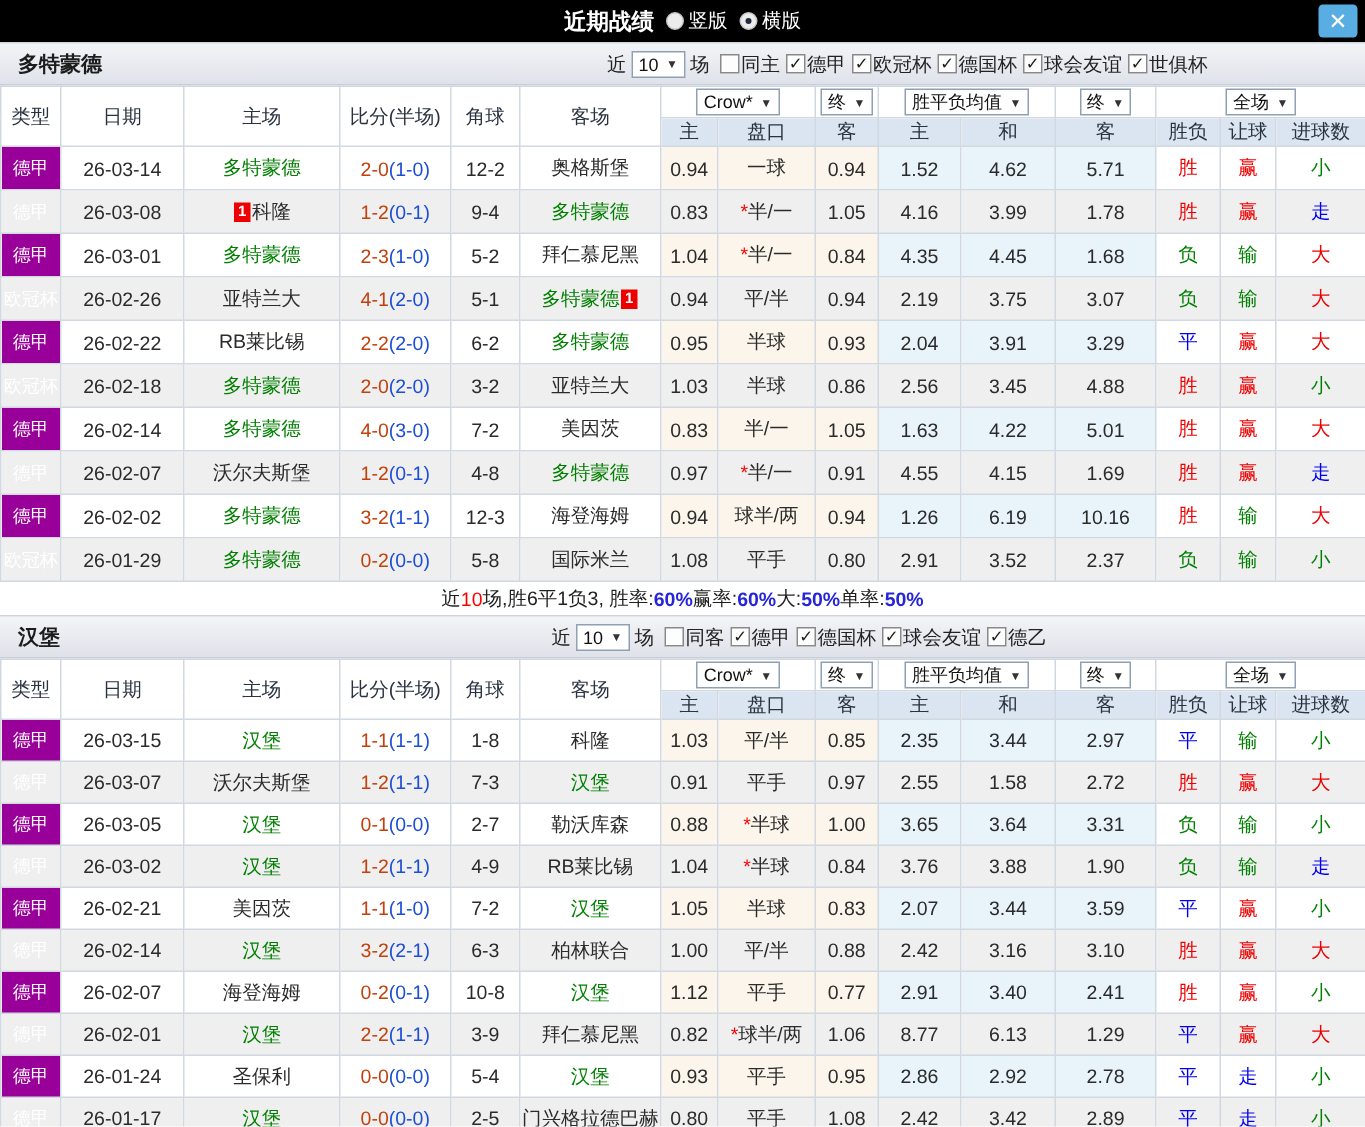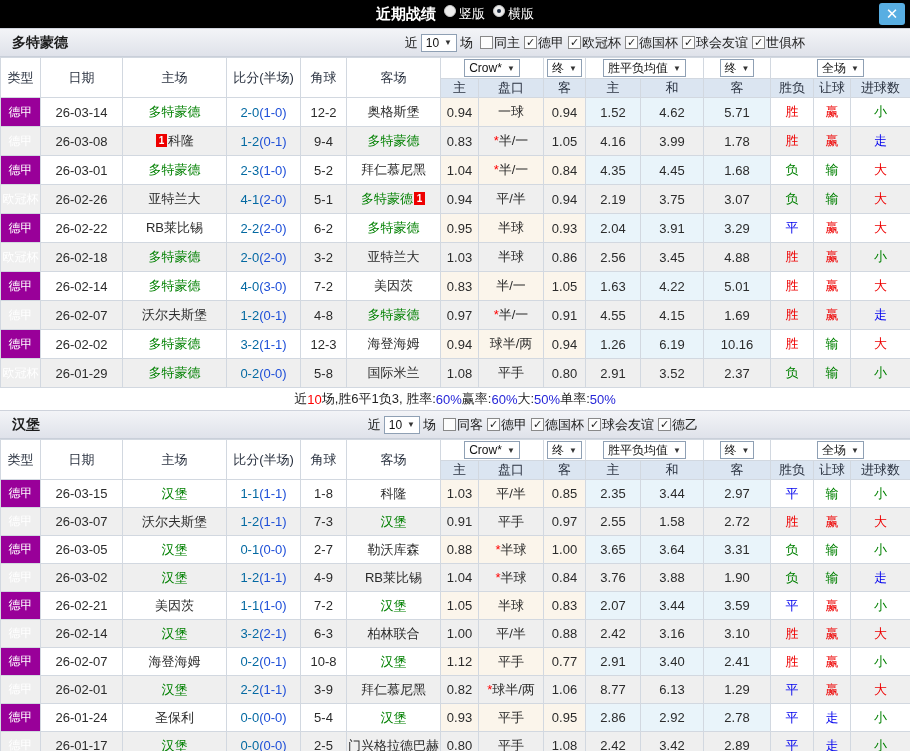--- a/index.html
+++ b/index.html
@@ -8,21 +8,21 @@
     width: 910px; height: 751px; overflow: hidden; position: relative;
     font-family: "Liberation Sans", "DejaVu Sans", sans-serif;
     font-size: 13px; color: #222; background: #fff;
   }
   
   .titlebar {
     height: 28px; background: #000000; color: #fff;
     display: flex; align-items: center; justify-content: center; position: relative;
   }
   .title { font-weight: bold; font-size: 15px; }
-  .radio-opt { display: inline-flex; align-items: flex-start; gap: 3px; margin-left: 8px; cursor: pointer; font-size: 13px; }
+  .radio-opt { display: inline-flex; align-items: center; gap: 3px; margin-left: 8px; cursor: pointer; font-size: 13px; }
   .radio { width: 12px; height: 12px; border-radius: 50%; background: #ececec; border: 1px solid #c8c8c8; position: relative; display: inline-block; }
   .radio.checked::after { content: ""; position: absolute; left: 3px; top: 3px; width: 4px; height: 4px; border-radius: 50%; background: #1d2b3f; }
   .close-btn {
     position: absolute; right: 5px; top: 3px; width: 26px; height: 22px;
     background: #58aee2; border-radius: 3px; color: #fff; font-weight: bold;
     display: flex; align-items: center; justify-content: center; cursor: pointer; font-size: 15px;
   }
   
   .section-header {
     height: 29px; background: linear-gradient(#f3f4f7, #dfe2ea);
@@ -55,38 +55,38 @@
   tbody td { font-size: 13px; color: #2b2b2b; background: #fff; }
   .s0 tbody td { height: 29px; }
   .s1 tbody td { height: 28px; }
   tbody tr:nth-child(even) td { background: #efefef; }
   tbody td.c-odd { background: #fbf5eb; }
   tbody td.c-avg { background: #e9f4fa; }
   tbody td.type-p { background: #990099; color: #fff; font-size: 12px; }
   tbody td.type-o { background: #ff6600; color: #fff; font-size: 12px; }
   .tname { color: #2b2b2b; }
   .tname.g { color: #008000; }
-  .ft { color: #0369a1; }
+  .ft { color: #c2410c; }
   .ht { color: #1d4ed8; }
   .rc {
     display: inline-block; background: #ee0000; color: #fff; font-size: 10px; font-weight: bold;
     width: 11px; height: 13px; line-height: 13px; vertical-align: 1px; margin: 0 1px;
   }
   .star { color: #ff0000; }
   td.c-res { font-weight: normal; }
   .c-red { color: #ee0000; }
   .c-blue { color: #0000ee; }
   .c-green { color: #008000; }
   
   .summary {
     height: 22px; display: flex; align-items: center; justify-content: center;
     font-size: 13px; color: #1f1f1f; background: #fff;
   }
   .sum-red { color: #ff0000; }
-  .sum-blue { color: #2626d8; }
+  .sum-blue { color: #2626d8; font-weight: bold; }
 </style>
 </head>
 <body>
 
 <div class="dialog">
 
   <div class="titlebar">
     <span class="title">近期战绩</span>
     <label class="radio-opt">
       <span class="radio"></span>

